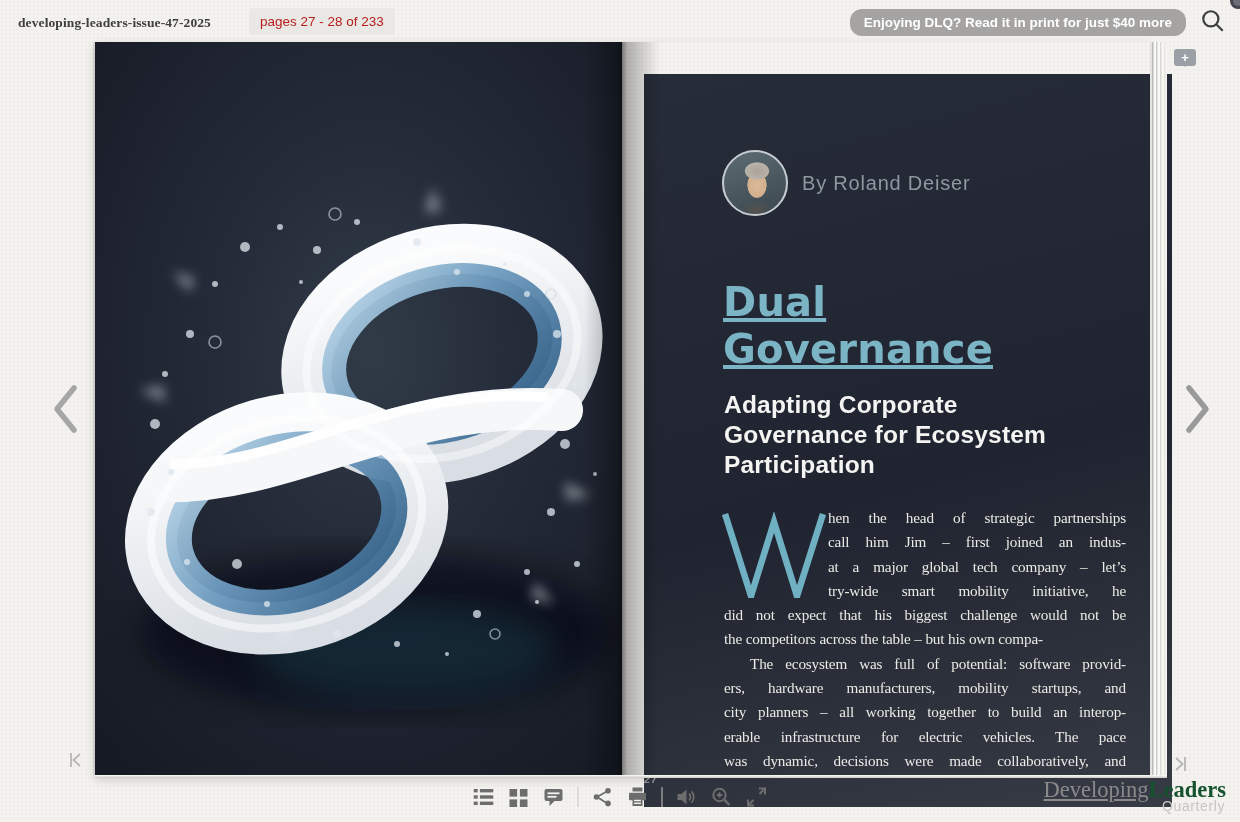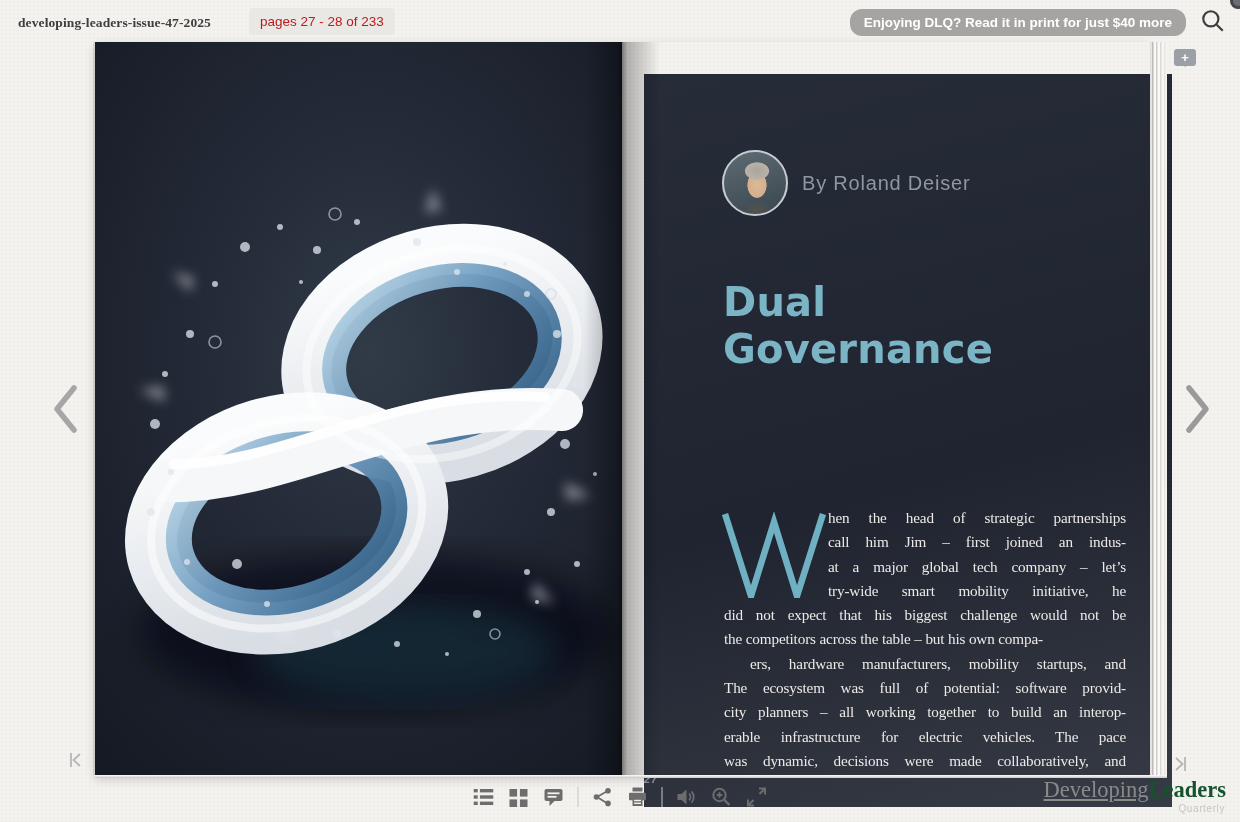--- a/index.html
+++ b/index.html
@@ -40,21 +40,21 @@
   .avatar { width:66px; height:66px; border-radius:50%; border:2px solid #c6ccd1; flex:none;
     background:
       radial-gradient(ellipse 21px 15px at 33px 19px, #aaa49b 0%, #b8b2a8 55%, rgba(0,0,0,0) 60%),
       radial-gradient(ellipse 15px 20px at 33px 33px, #dcba97 0%, #d3af8d 62%, rgba(0,0,0,0) 66%),
       radial-gradient(ellipse 24px 14px at 33px 58px, #57524c 0%, rgba(0,0,0,0) 62%),
       linear-gradient(160deg,#5d6b73 0%,#3a464e 100%);
   }
   .byline { font-size:20px; color:#8f97a0; letter-spacing:.8px; }
 
   .title { position:absolute; left:79px; top:205px; font-family:"DejaVu Sans",sans-serif; font-weight:800;
-           font-size:40px; line-height:47px; color:#7bb4c5; letter-spacing:.2px; }
+           font-size:40px; line-height:47px; color:#7bb4c5; letter-spacing:.2px;text-decoration:underline; }
   .subtitle { position:absolute; left:80px; top:316px; font-weight:700; font-size:24.5px; line-height:30px; color:#f4f4f2; letter-spacing:.2px; }
 
   .bodytext { position:absolute; left:80px; top:432px; width:402px; font-family:"Liberation Serif",serif;
               font-weight:400; font-size:15.2px; color:#eceae6; letter-spacing:-0.15px; }
   .para div { text-align:justify; text-align-last:justify; height:24.3px; line-height:24.3px; overflow:hidden; }
   .p1 div:nth-child(-n+4) { margin-left:104px; }
   .p1 div:last-child { text-align-last:left; }
   .p2 div:first-child { text-indent:26px; }
   .dropcap { position:absolute; left:-2px; top:6px; width:104px; height:86px; }
   .sr { position:absolute; width:1px; height:1px; overflow:hidden; clip:rect(0 0 0 0); }
@@ -74,21 +74,21 @@
 
   
   .toolbar { position:absolute; left:50%; transform:translateX(-50%); bottom:14px; display:flex; align-items:center; gap:13px; z-index:30; }
   .tb-btn { background:none; border:none; padding:1px; cursor:pointer; line-height:0; }
   .tb-sep { width:1px; height:20px; background:#c6c5c1; }
 
   
   .logo { position:absolute; right:14px; bottom:19px; font-family:"Liberation Serif",serif; font-size:22.5px; cursor:pointer; z-index:30; white-space:nowrap; }
   .logo-gray { color:#8a8a8a;text-decoration:underline; }
   .logo-red { color:#14532d; font-weight:700; }
-  .logo-sub { position:absolute; right:1px; bottom:-11px; font-size:10px; color:#c6c6c2; letter-spacing:.6px; font-family:"Liberation Sans",sans-serif; }
+  .logo-sub { position:absolute; right:1px; bottom:-11px; font-size:14px; color:#c6c6c2; letter-spacing:.6px; font-family:"Liberation Sans",sans-serif; }
 </style>
 </head>
 <body>
 
 <div class="topbar">
   <div class="filename">developing-leaders-issue-47-2025</div>
   <div class="pages-badge">pages 27 - 28 of 233</div>
   <button class="promo-btn">Enjoying DLQ? Read it in print for just $40 more</button>
   <button class="search-btn">
     <span>
@@ -191,38 +191,43 @@
 
   <div class="page-right">
     <div class="byline-row">
       <div class="avatar"></div>
       <div class="byline">By Roland Deiser</div>
     </div>
     <div class="title">
       <div>Dual</div>
       <div>Governance</div>
     </div>
+    <div class="subtitle">
+      <div>Adapting Corporate</div>
+      <div>Governance for Ecosystem</div>
+      <div>Participation</div>
+    </div>
     <div class="bodytext">
       <div class="dropcap">
         <svg width="104" height="86" viewBox="0 0 104 86">
             <polyline points="3,2 29,84 52,10 75,84 101,2" fill="none" stroke="#6fb0c3" stroke-width="6.5"></polyline>
           </svg>
         <span class="sr">W</span>
       </div>
       <div class="para p1">
           <div>hen the head of strategic partnerships</div>
           <div>call him Jim – first joined an indus-</div>
           <div>at a major global tech company – let’s</div>
           <div>try-wide smart mobility initiative, he</div>
           <div>did not expect that his biggest challenge would not be</div>
           <div>the competitors across the table – but his own compa-</div>
         </div>
       <div class="para p2">
+          <div>The ecosystem was full of potential: software provid-</div>
           <div>ers, hardware manufacturers, mobility startups, and</div>
-          <div>The ecosystem was full of potential: software provid-</div>
           <div>city planners – all working together to build an interop-</div>
           <div>erable infrastructure for electric vehicles. The pace</div>
           <div>was dynamic, decisions were made collaboratively, and</div>
         </div>
     </div>
     <div class="pagenum">27</div>
   </div>
 
   <div class="fold"></div>
   <div class="stack-right"></div>

